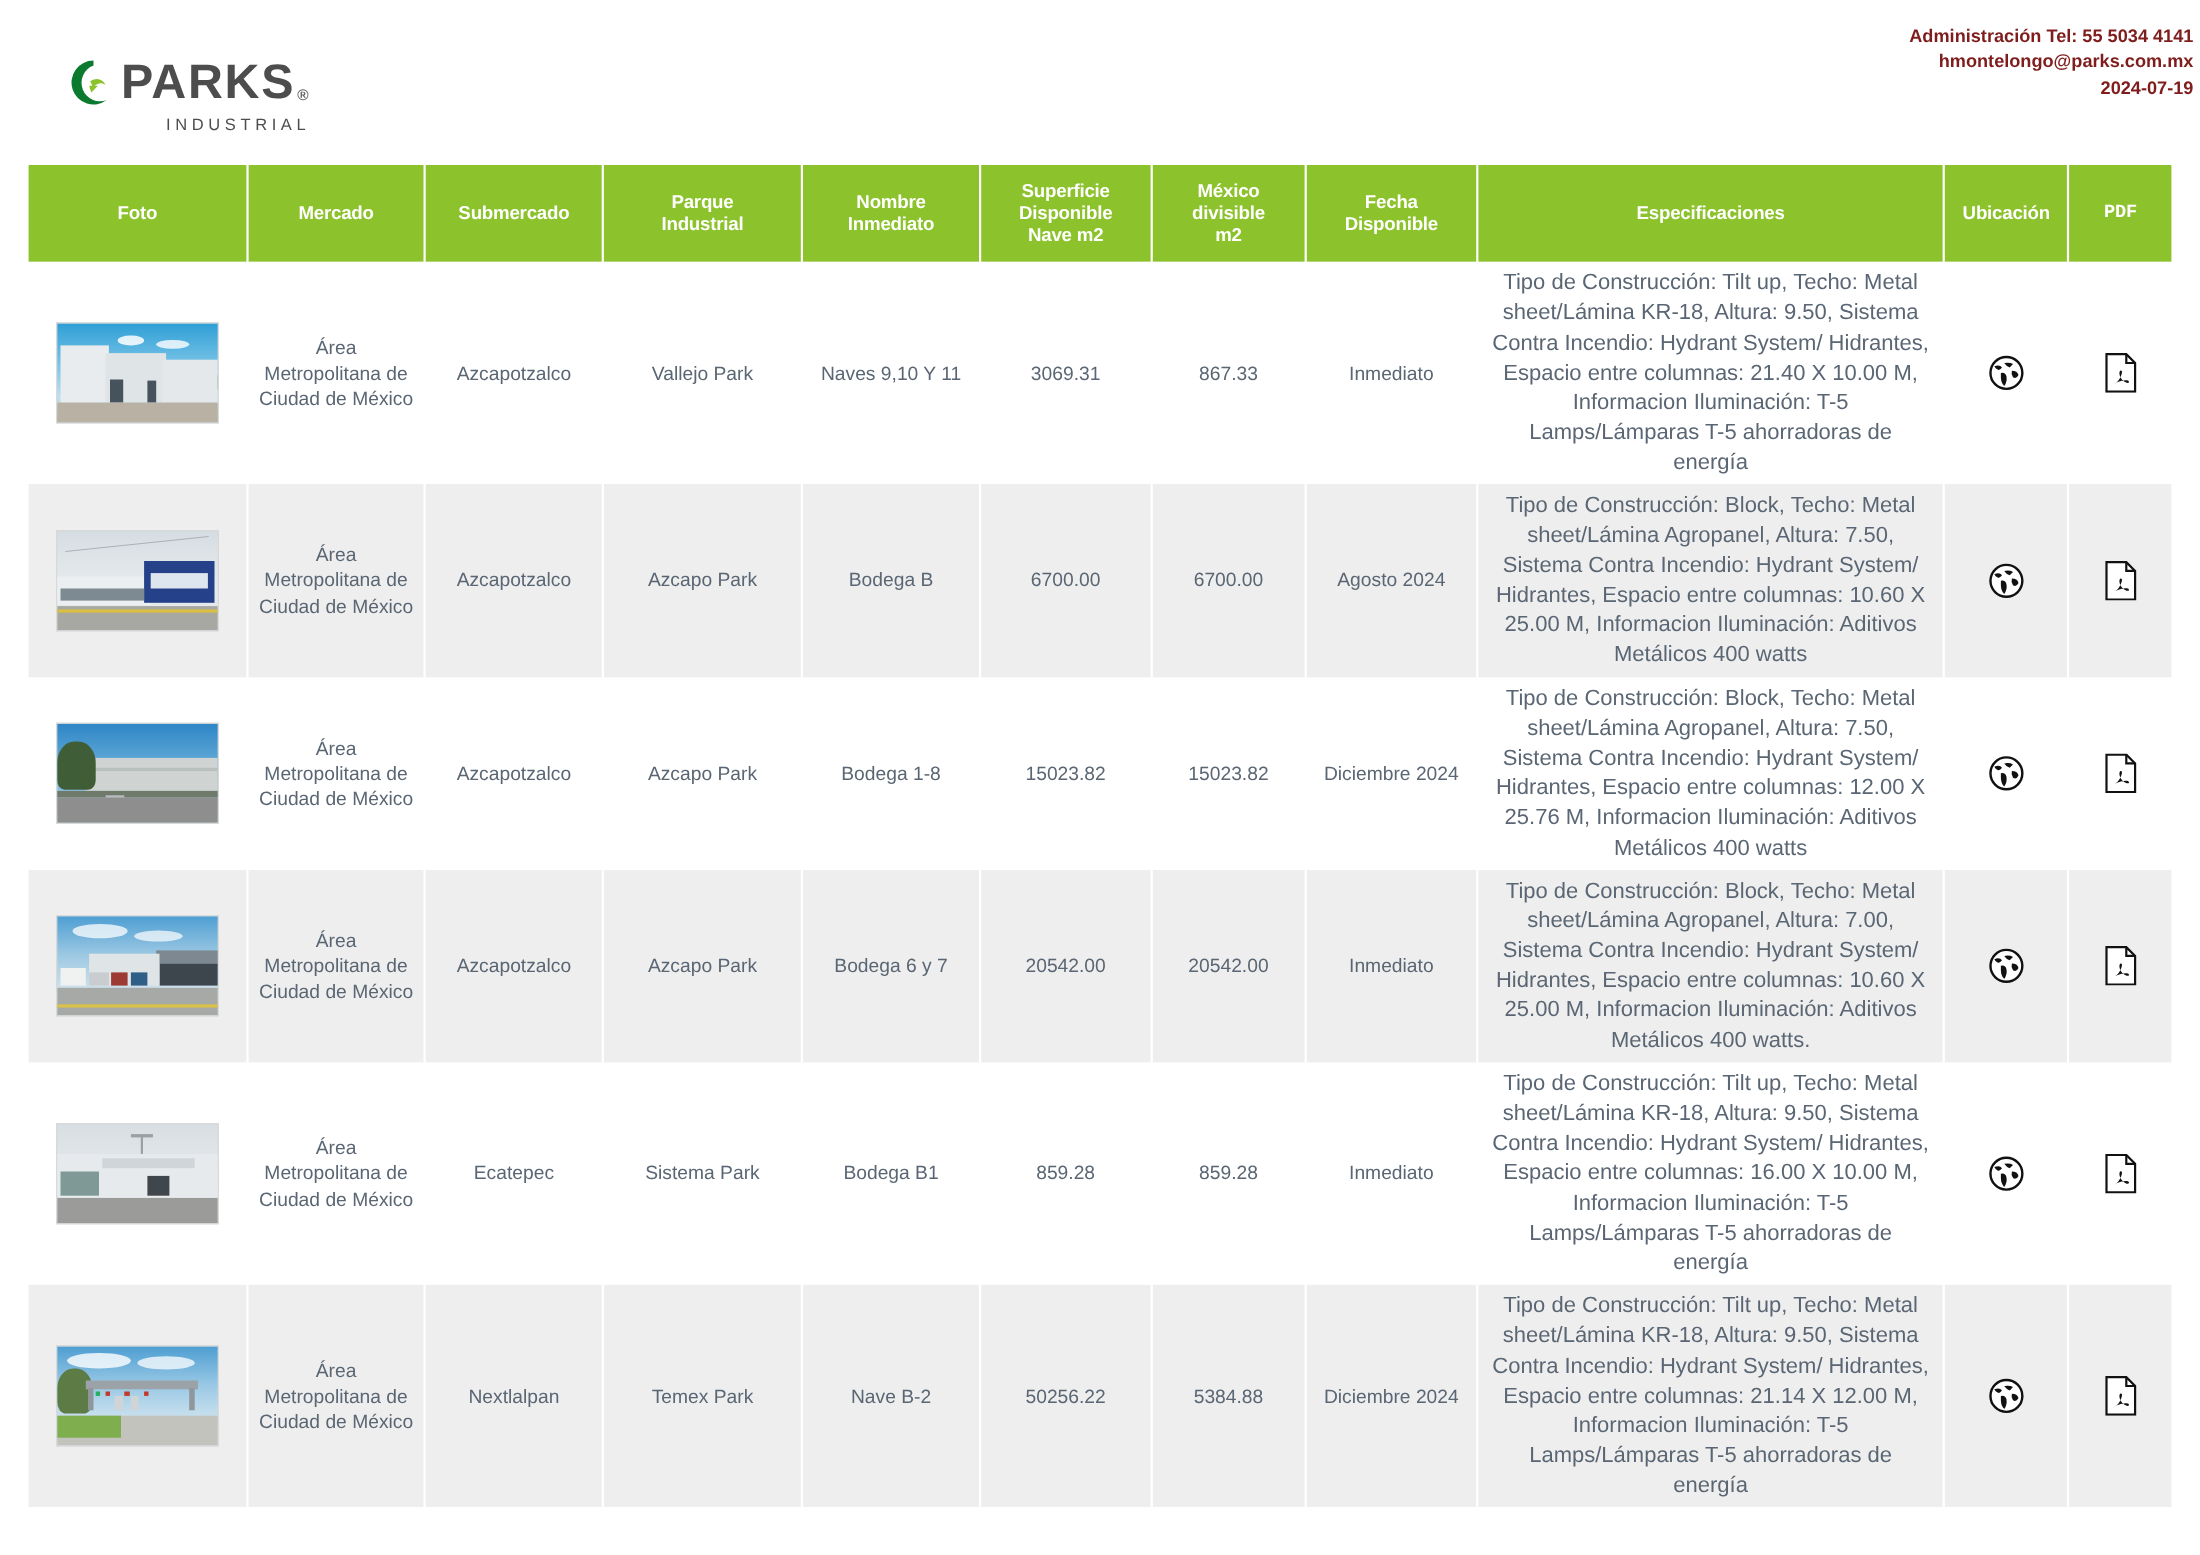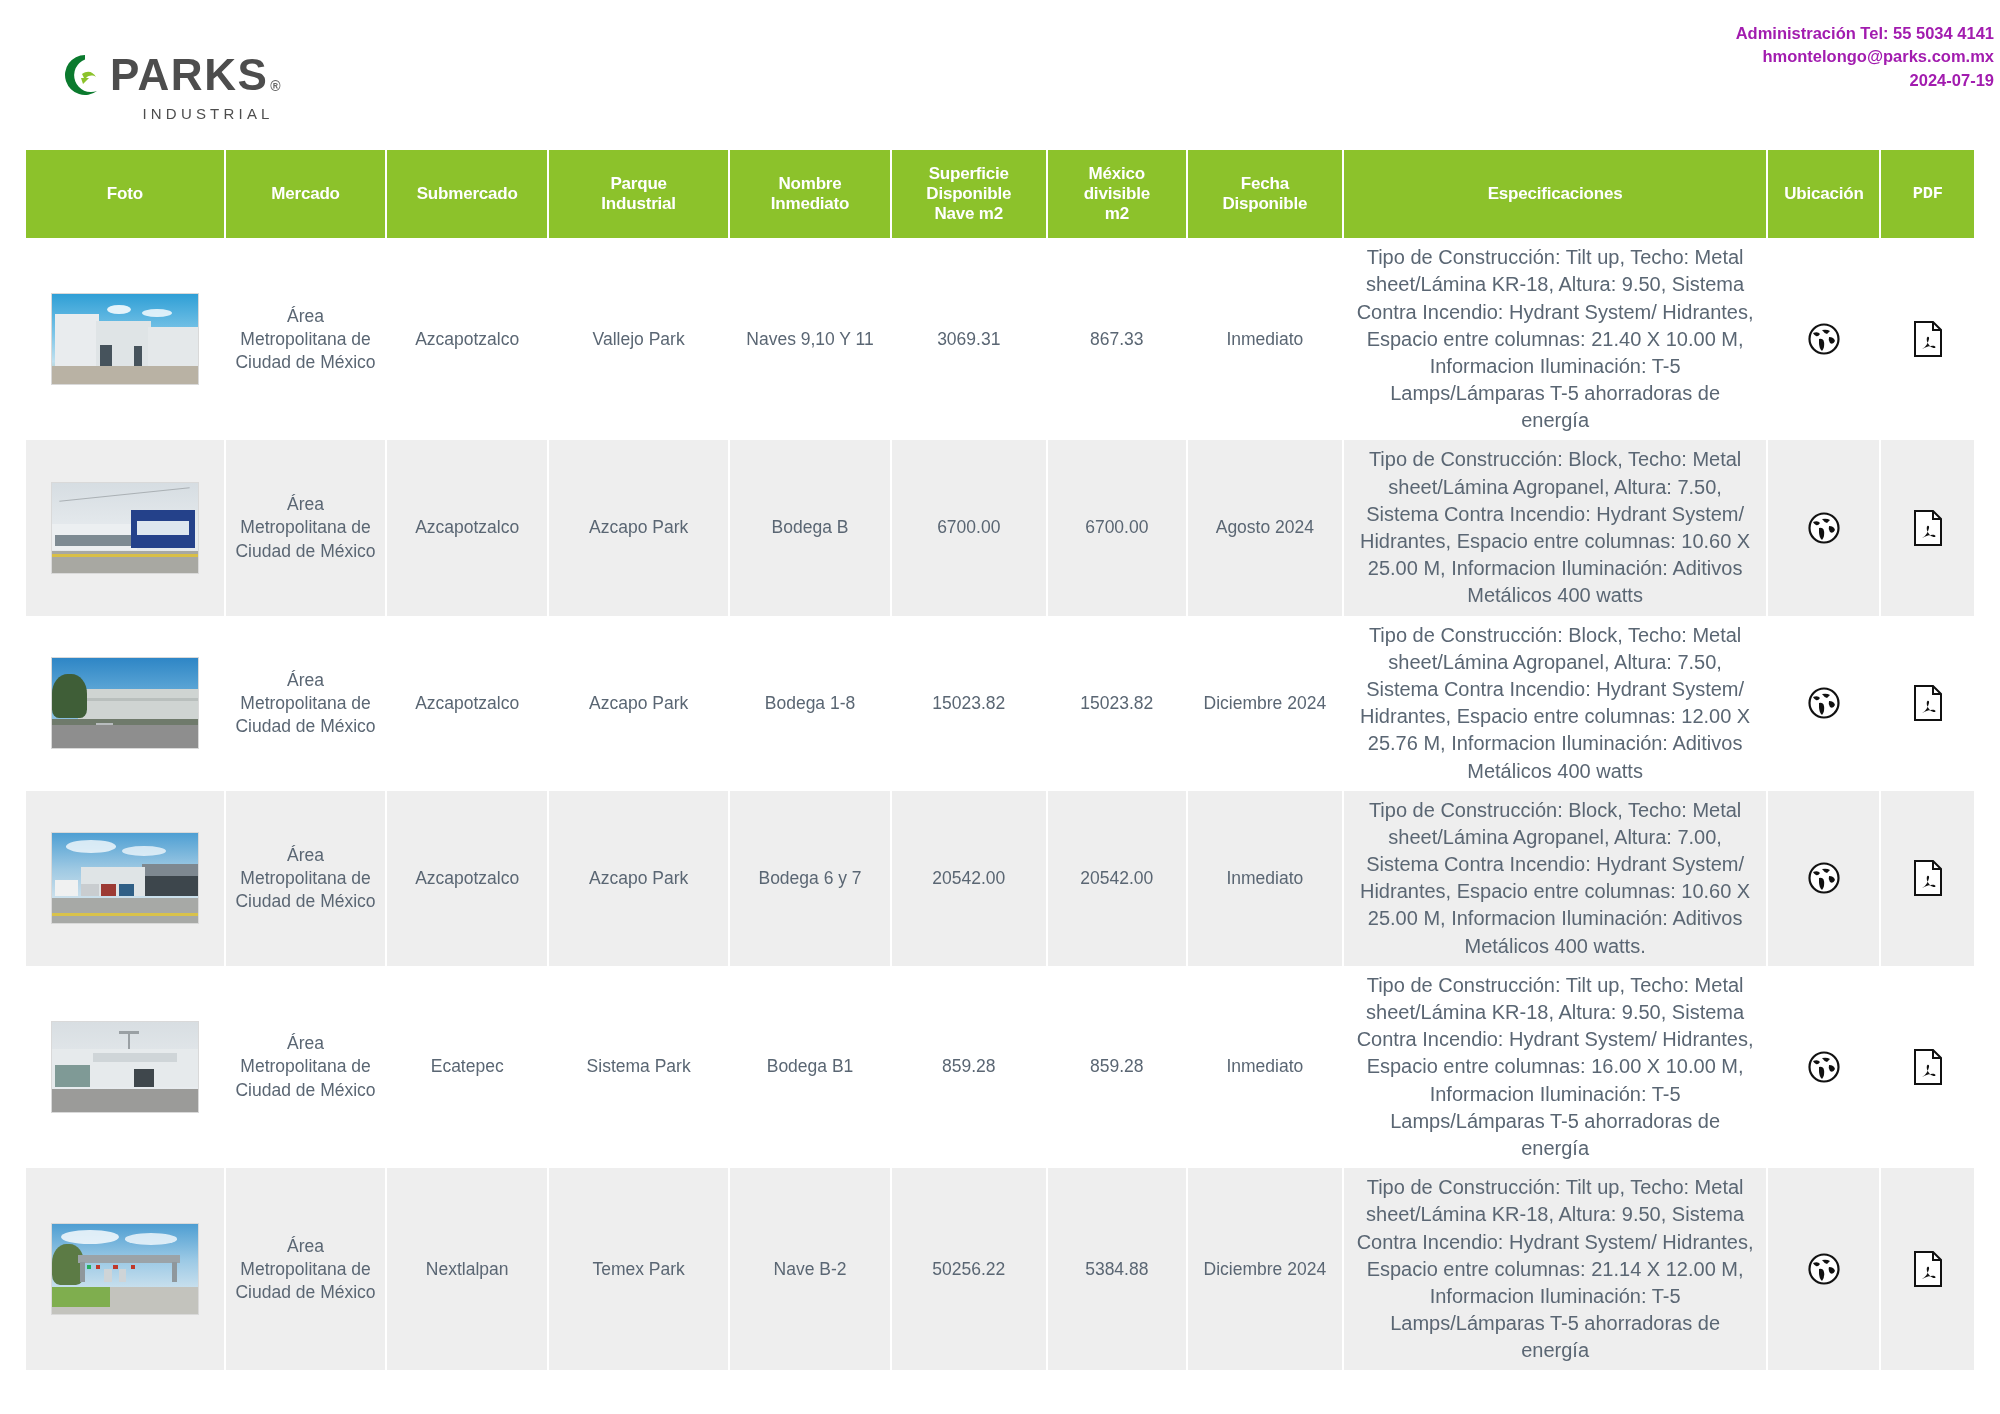--- a/index.html
+++ b/index.html
@@ -20,21 +20,21 @@
     position: relative;
     height: 150px;
   }
 
   .logo-block {
     position: absolute;
     left: 62px;
     top: 52px;
     display: flex;
     flex-direction: column;
-    align-items: center;
+    align-items: flex-end;
   }
   .logo-row { display: flex; align-items: center; }
   .logo-mark { width: 46px; height: 46px; margin-right: 2px; }
   .logo-word {
     font-family: "Liberation Sans", sans-serif;
     font-weight: bold;
     font-size: 44px;
     letter-spacing: 1.5px;
     color: #4d4d4d;
     line-height: 1;
@@ -60,21 +60,21 @@
     color: #666666;
   }
 
   .contact-block {
     position: absolute;
     right: 6px;
     top: 22px;
     text-align: right;
     font-size: 16.5px;
     font-weight: bold;
-    color: #a21caf;
+    color: #7f1d1d;
     line-height: 1.42;
   }
 
   
   .table-wrap { padding: 0 26px; }
 
   table.avail {
     width: 100%;
     border-collapse: collapse;
     table-layout: fixed;

